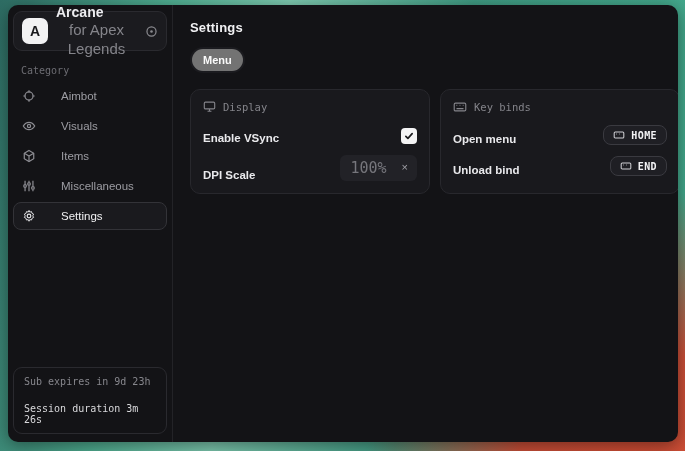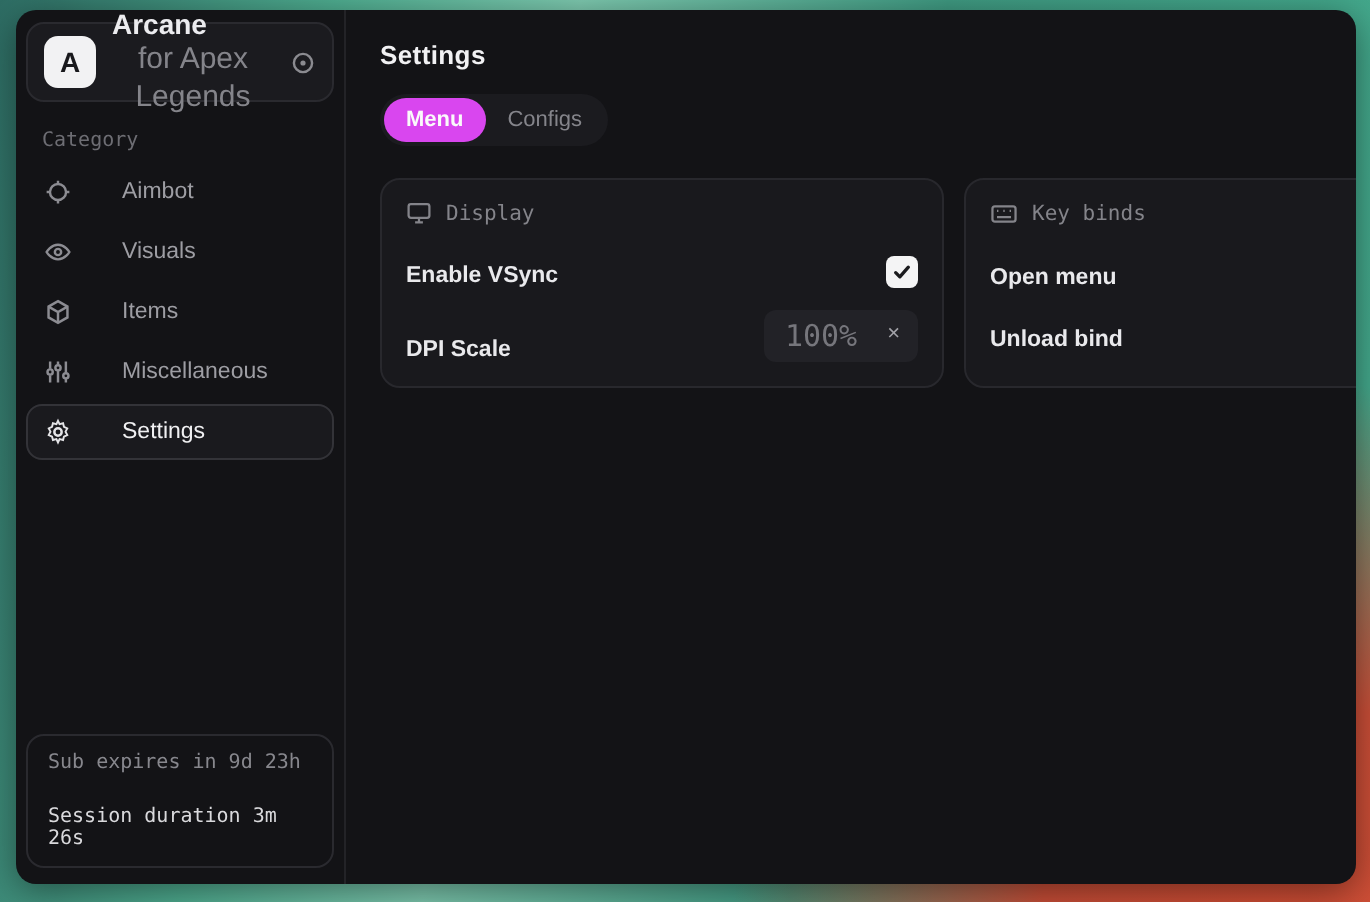--- a/index.html
+++ b/index.html
@@ -81,24 +81,24 @@
   .page-title{ color:#f1f1f3; font-size:13px; font-weight:bold; letter-spacing:.2px; }
   .tabs{
     margin-top:12px;
     display:inline-flex; align-items:center;
     background:#1b1b1f; border-radius:15px; padding:2px;
   }
   .tab{
     font-size:11px; padding:5px 11px; border-radius:13px;
     color:#85858b; cursor:default;
   }
-  .tab.active{ background:#d946ef; color:#fafafa; font-weight:bold; }
+  .tab.active{ background:#737373; color:#fafafa; font-weight:bold; }
   .cards{ display:flex; gap:10px; margin-top:16px; }
   .card{
-    width:282px;
+    width:240px;
     background:#19191d;
     border:1px solid #28282d;
     border-radius:10px;
     padding:10px 12px 12px 12px;
   }
   .card-head{
     display:flex; align-items:center; gap:7px;
     color:#84848a; font-size:10.5px;
     font-family:"DejaVu Sans Mono", monospace;
   }
@@ -234,21 +234,20 @@
     </div>
 
   </div>
 
   <div class="main">
 
     <div class="page-title">Settings</div>
 
     <div class="tabs">
       <div class="tab active">Menu</div>
-      <div class="tab">Configs</div>
     </div>
 
     <div class="cards">
 
       <div class="card">
         <div class="card-head">
           <span class="ic">
             <svg width="13" height="13" viewBox="0 0 16 16" fill="none" stroke="currentColor" stroke-width="1.4">
               <rect x="1.6" y="2.6" width="12.8" height="8.4" rx="1.4"></rect>
               <path d="M5.6 13.8h4.8M8 11v2.8"></path>

